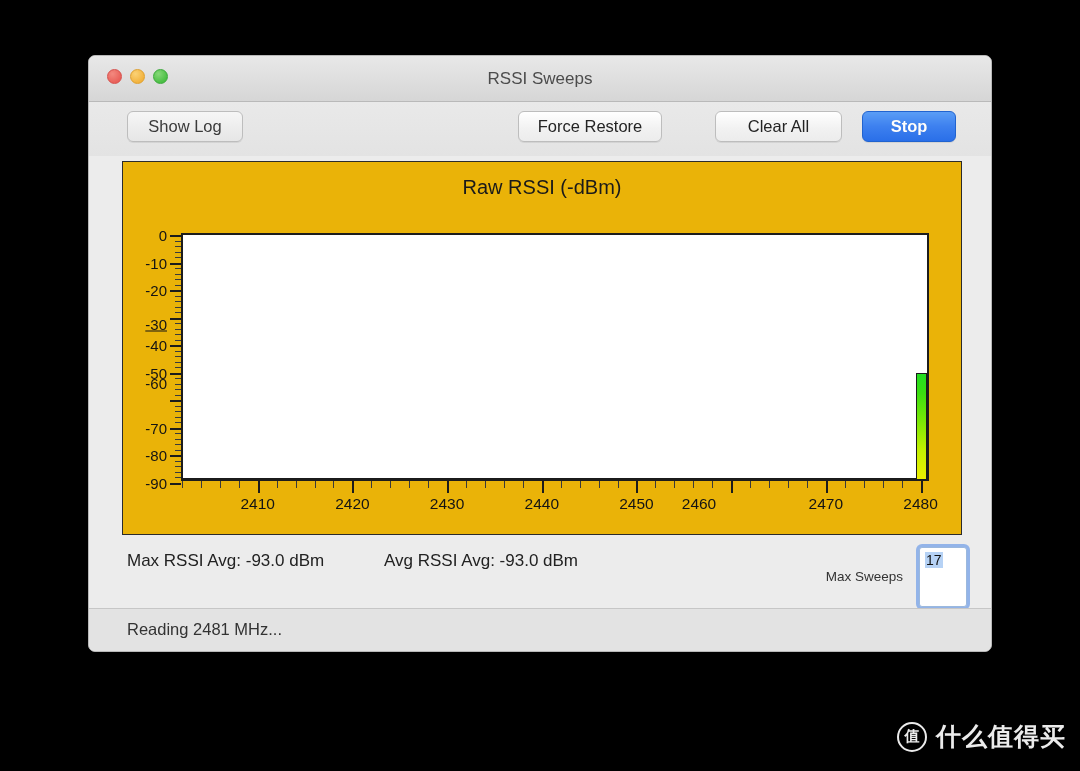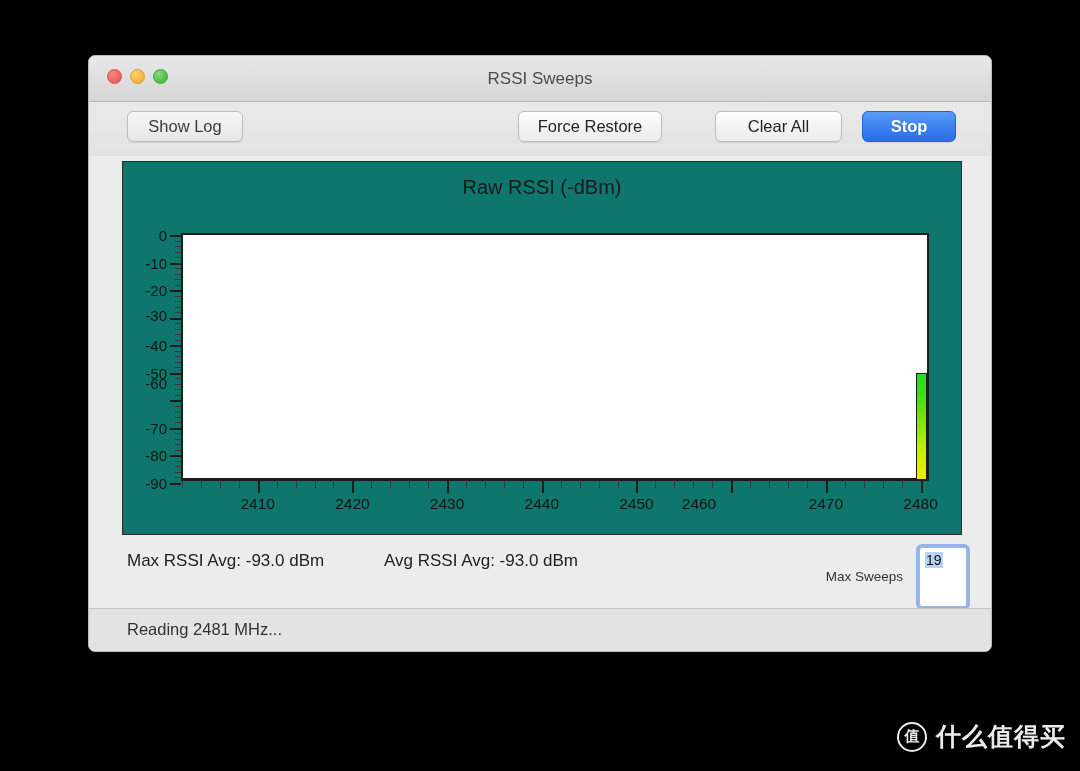--- a/index.html
+++ b/index.html
@@ -66,21 +66,21 @@
   .btn-clear     { left: 626px; width: 127px; }
   .btn-stop      { left: 773px; width: 94px;
                    background: linear-gradient(to bottom, #5a9df6 0%, #3d80ef 50%, #2a6fe8 100%);
                    border: 1px solid #2163cf; color: #fff; font-weight: bold;
                    text-shadow: 0 -0.5px 0.5px rgba(0,0,0,0.22); }
 
   
   .chart-panel {
     position: absolute; left: 33px; top: 105px;
     width: 840px; height: 374px;
-    background: #0f766e;
+    background: #eab308;
     border: 1.5px solid #2b2b2b;
   }
   .chart-title {
     position: absolute; left: 0; right: 0; top: 14px;
     text-align: center; font-size: 20px; color: #1a1a1a;
   }
 
   
   .plot {
     position: absolute;
@@ -211,21 +211,21 @@
     <div class="chart-panel">
       <div class="chart-title">Raw RSSI (-dBm)</div>
       <div class="yaxis" id="yaxis">
           <div class="ytick-major" style="top: 2px;"></div>
           <div class="ylabel" style="top: 2px;">0</div>
           <div class="ytick-major" style="top: 29.5556px;"></div>
           <div class="ylabel" style="top: 29.5556px;">-10</div>
           <div class="ytick-major" style="top: 57.1111px;"></div>
           <div class="ylabel" style="top: 57.1111px;">-20</div>
           <div class="ytick-major" style="top: 84.6667px;"></div>
-          <div class="ylabel" style="top: 82px;">-30</div>
+          <div class="ylabel" style="top: 91px; text-decoration: underline;">-30</div>
           <div class="ytick-major" style="top: 112.222px;"></div>
           <div class="ylabel" style="top: 112.222px;">-40</div>
           <div class="ytick-major" style="top: 139.778px;"></div>
           <div class="ylabel" style="top: 139.778px;">-50</div>
           <div class="ytick-major" style="top: 167.333px;"></div>
           <div class="ylabel" style="top: 150px; text-align: center;">-60</div>
           <div class="ytick-major" style="top: 194.889px;"></div>
           <div class="ylabel" style="top: 194.889px; text-align: center;">-70</div>
           <div class="ytick-major" style="top: 222.444px;"></div>
           <div class="ylabel" style="top: 222.444px;">-80</div>
@@ -400,21 +400,21 @@
           <div class="xtick-minor" style="left: 701.658px;"></div>
           <div class="xtick-minor" style="left: 720.595px;"></div>
         </div>
     </div>
 
     <div class="stats">
       <div class="stat stat-max">Max RSSI Avg: -93.0 dBm</div>
       <div class="stat stat-avg">Avg RSSI Avg: -93.0 dBm</div>
       <div class="sweeps-label">Max Sweeps</div>
       <div class="sweeps-box">
-        <span class="sweeps-value">19</span>
+        <span class="sweeps-value">17</span>
       </div>
     </div>
 
     <div class="statusbar">
       <div class="status-text">Reading 2481 MHz...</div>
     </div>
 
   </div>
 
   <div class="watermark">

